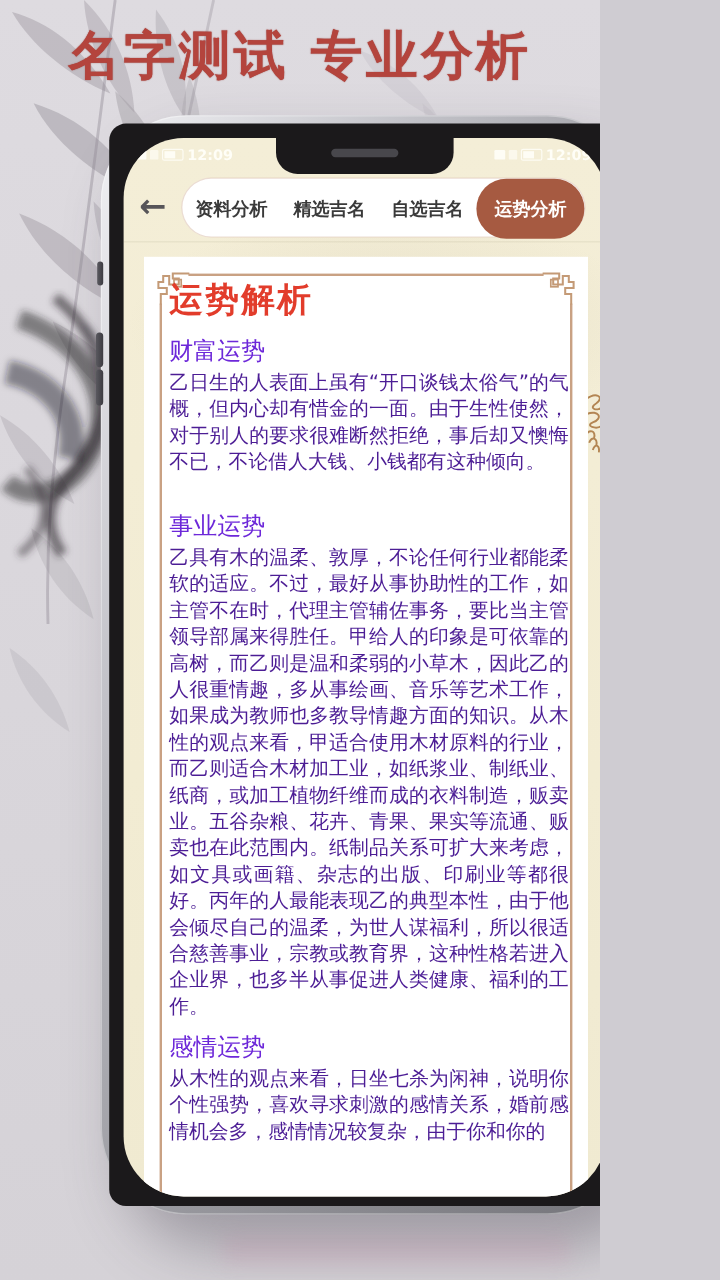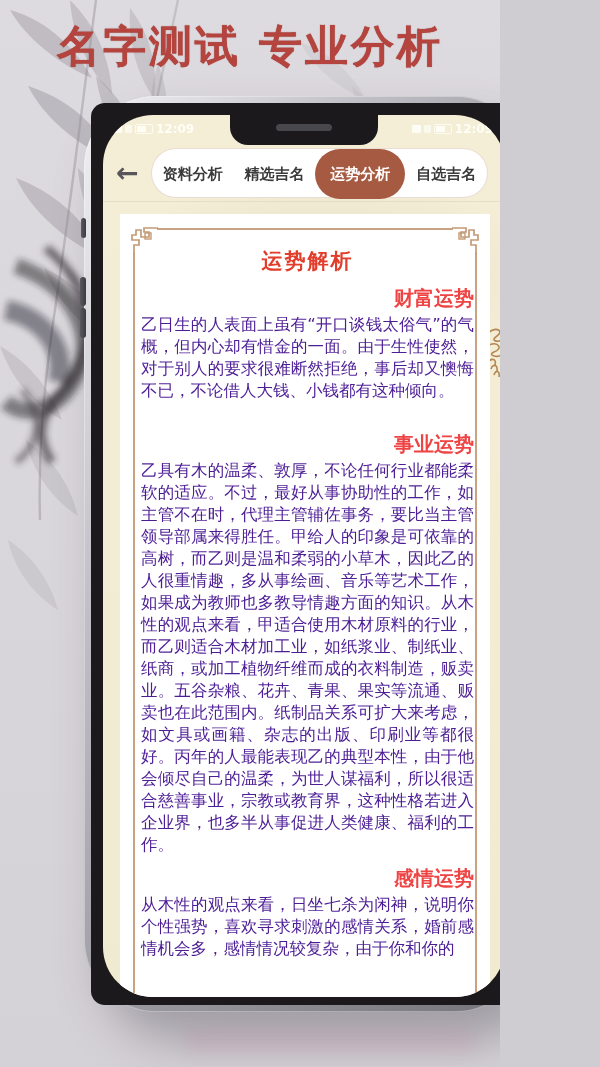--- a/index.html
+++ b/index.html
@@ -64,23 +64,23 @@
   
   .card{position:absolute;left:17px;top:99px;width:370px;height:790px;background:#ffffff;}
   .fl{position:absolute;background:#c9a183;}
   .fl-top{left:37px;top:14px;right:37px;height:2px;}
   .fl-left{left:13px;top:39px;width:2px;bottom:-10px;}
   .fl-right{right:13px;top:39px;width:2px;bottom:-10px;}
   .corner{position:absolute;width:28px;height:28px;}
   .corner.tl{left:10px;top:12px;}
   .corner.tr{right:10px;top:12px;transform:scaleX(-1);}
   .card-inner{position:absolute;left:21px;top:0;width:333px;}
-  .fortune-title{margin-top:33px;text-align:center;font-size:21px;font-weight:bold;
+  .fortune-title{margin-top:17px;font-size:28px;font-weight:bold;
     color:#e23c2b;letter-spacing:2px;}
-  .sec-h{font-size:20px;font-weight:bold;color:#ef4444;line-height:28px;text-align:right;}
+  .sec-h{font-size:20px;font-weight:normal;color:#6d28d9;line-height:28px;}
   .sec-p{margin:2px 0 0 0;font-size:16.5px;line-height:22px;color:#4c1d95;text-align:justify;}
   .sec1{margin-top:9px;}
   .sec2{margin-top:28px;}
   .sec3{margin-top:8px;}
 </style>
 </head>
 <body>
 
 <div class="stage">
 
@@ -172,22 +172,22 @@
         </div>
         <div class="notch">
           <div class="speaker"></div>
         </div>
 
         <div class="navrow">
           <span class="back">←</span>
           <div class="tabbar">
             <div class="tab">资料分析</div>
             <div class="tab">精选吉名</div>
+            <div class="tab">自选吉名</div>
             <div class="tab selected">运势分析</div>
-            <div class="tab">自选吉名</div>
           </div>
         </div>
         <div class="nav-sep"></div>
 
         <svg class="seal" viewBox="0 0 20 56">
           <g stroke="#ad7b45" fill="none" stroke-width="1.6">
             <path d="M3 8 C12 1, 19 6, 12 11 C4 16, 14 18, 17 14"></path>
             <path d="M4 20 C14 16, 18 24, 9 27 C2 30, 12 33, 16 30"></path>
             <path d="M3 38 C6 32, 12 34, 10 40"></path>
             <path d="M6 44 C8 38, 13 40, 12 46"></path>

